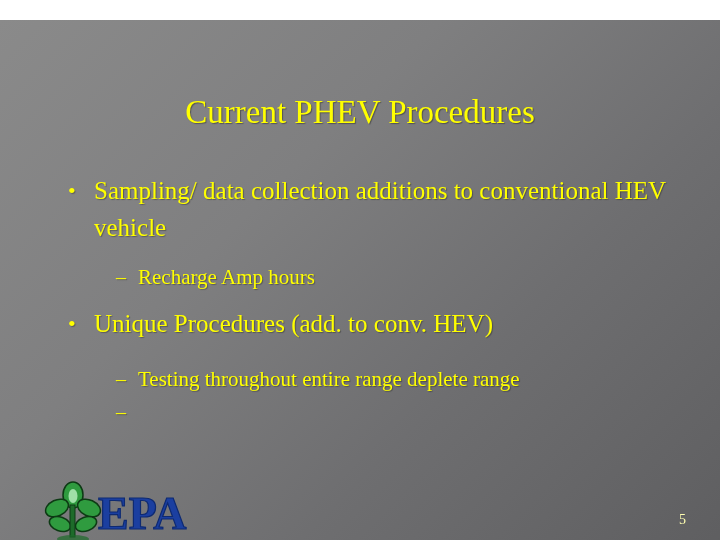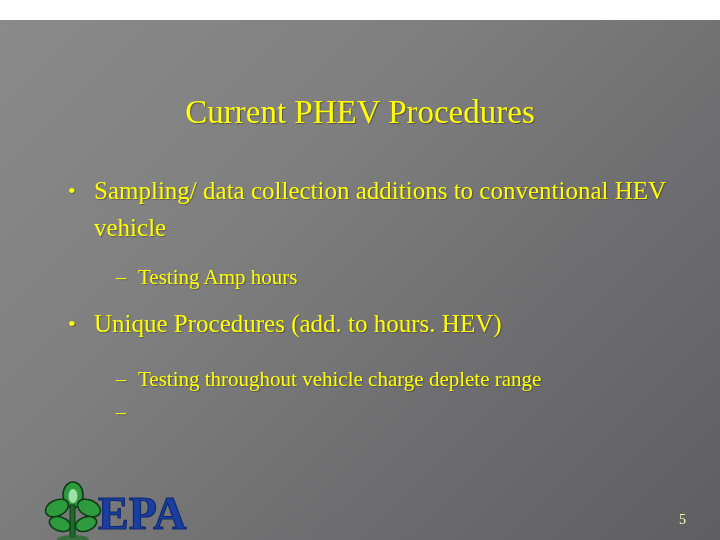--- a/index.html
+++ b/index.html
@@ -115,35 +115,35 @@
 
     <div class="lvl1">
       <span class="bullet">•</span>
       <span>Sampling/ data collection additions to conventional HEV vehicle</span>
     </div>
 
     <div class="spacer-sm"></div>
 
     <div class="lvl2">
       <span class="bullet">–</span>
-      <span>Testing Amp hours</span>
+      <span>Recharge Amp hours</span>
     </div>
 
     <div class="spacer-sm"></div>
 
     <div class="lvl1">
       <span class="bullet">•</span>
-      <span>Unique Procedures (add. to hours. HEV)</span>
+      <span>Unique Procedures (add. to conv. HEV)</span>
     </div>
 
     <div class="spacer-md"></div>
 
     <div class="lvl2">
       <span class="bullet">–</span>
-      <span>Testing throughout vehicle charge deplete range</span>
+      <span>Testing throughout entire range deplete range</span>
     </div>
 
     <div class="lvl2">
       <span class="bullet">–</span>
     </div>
 
   </div>
 
   <div class="logo">
     <svg width="170" height="70" viewBox="0 0 170 70">

